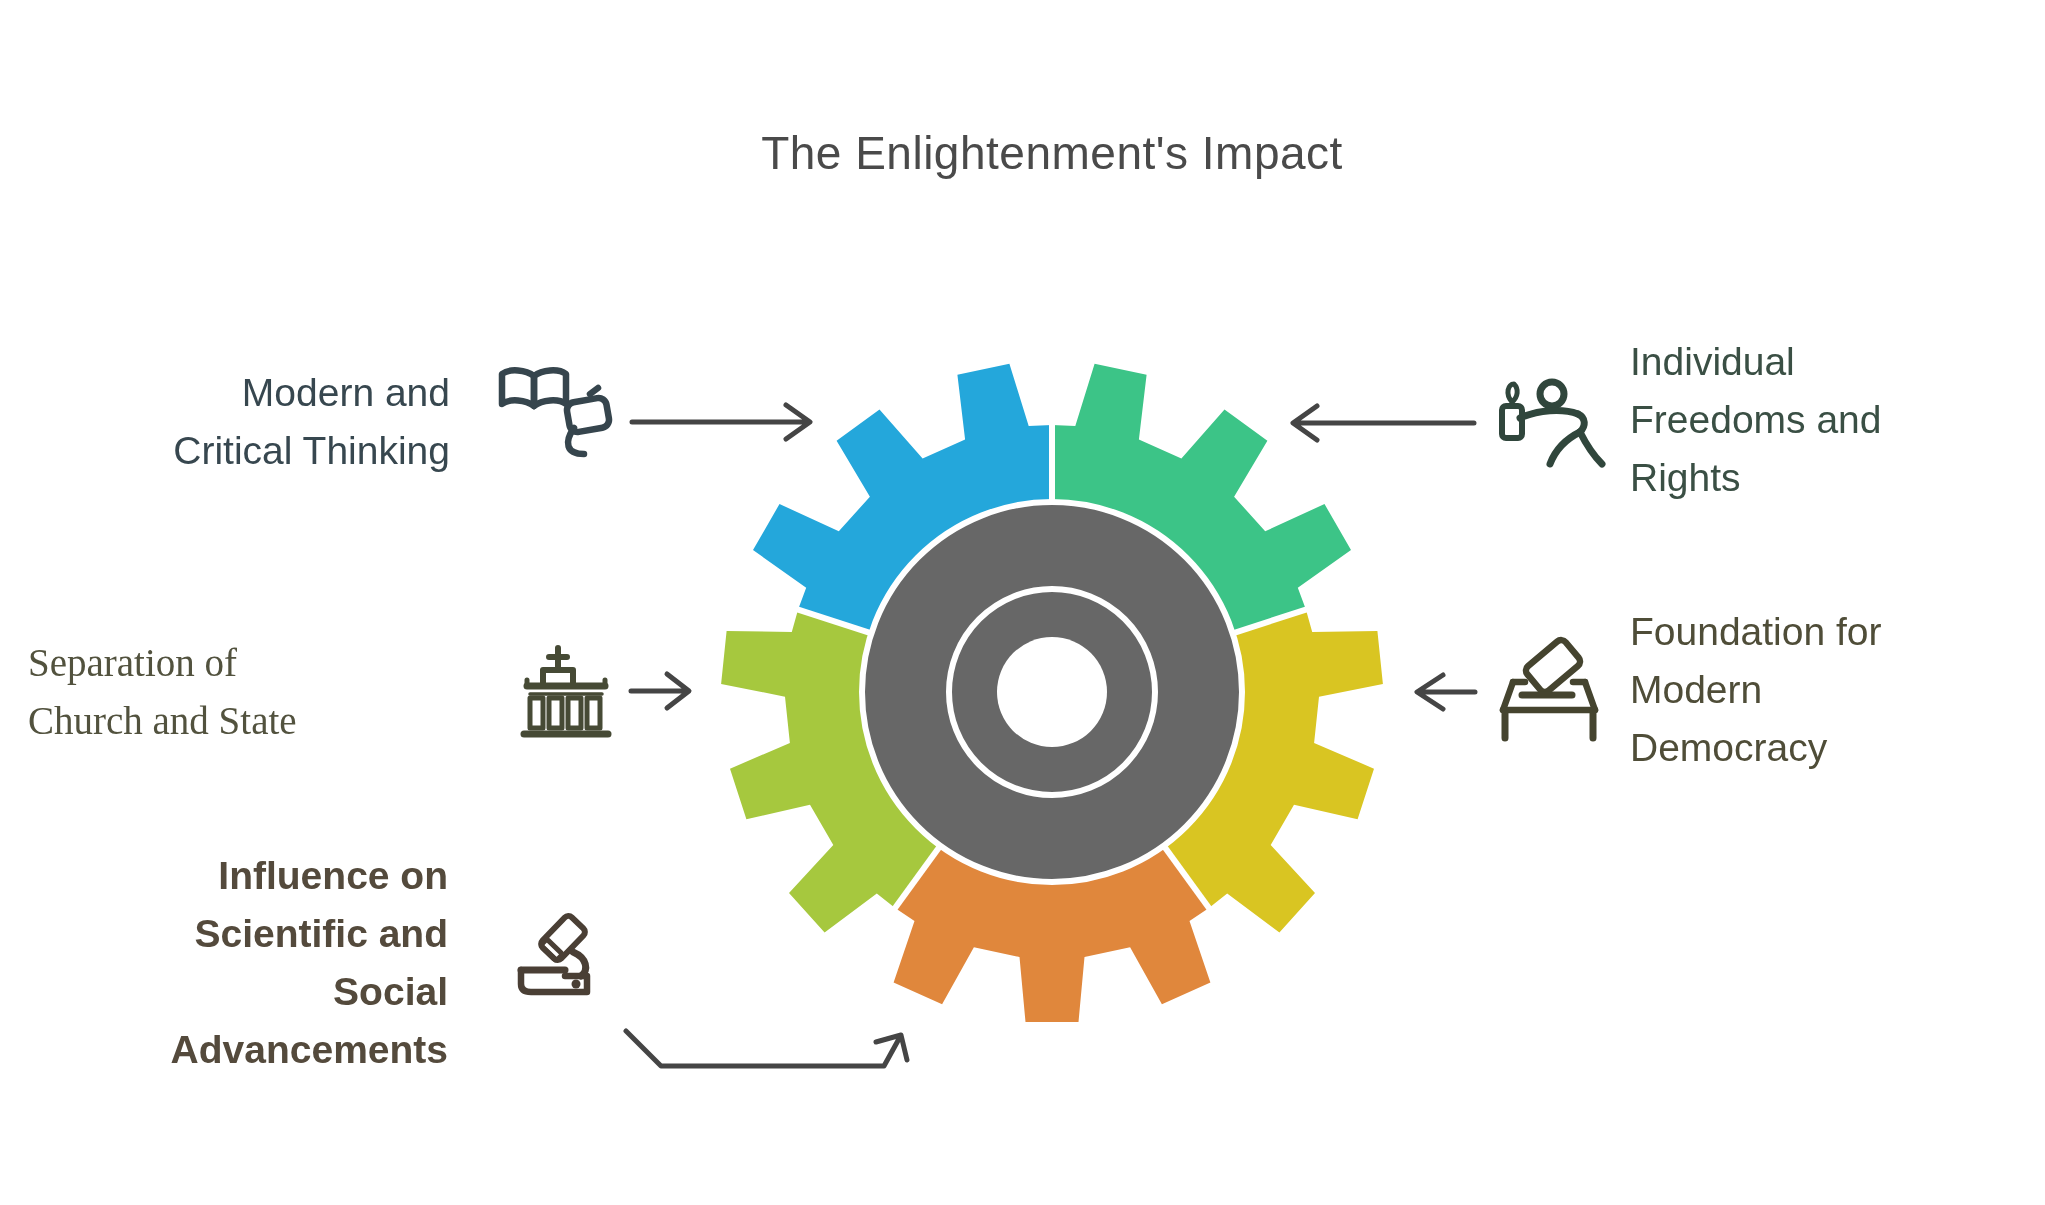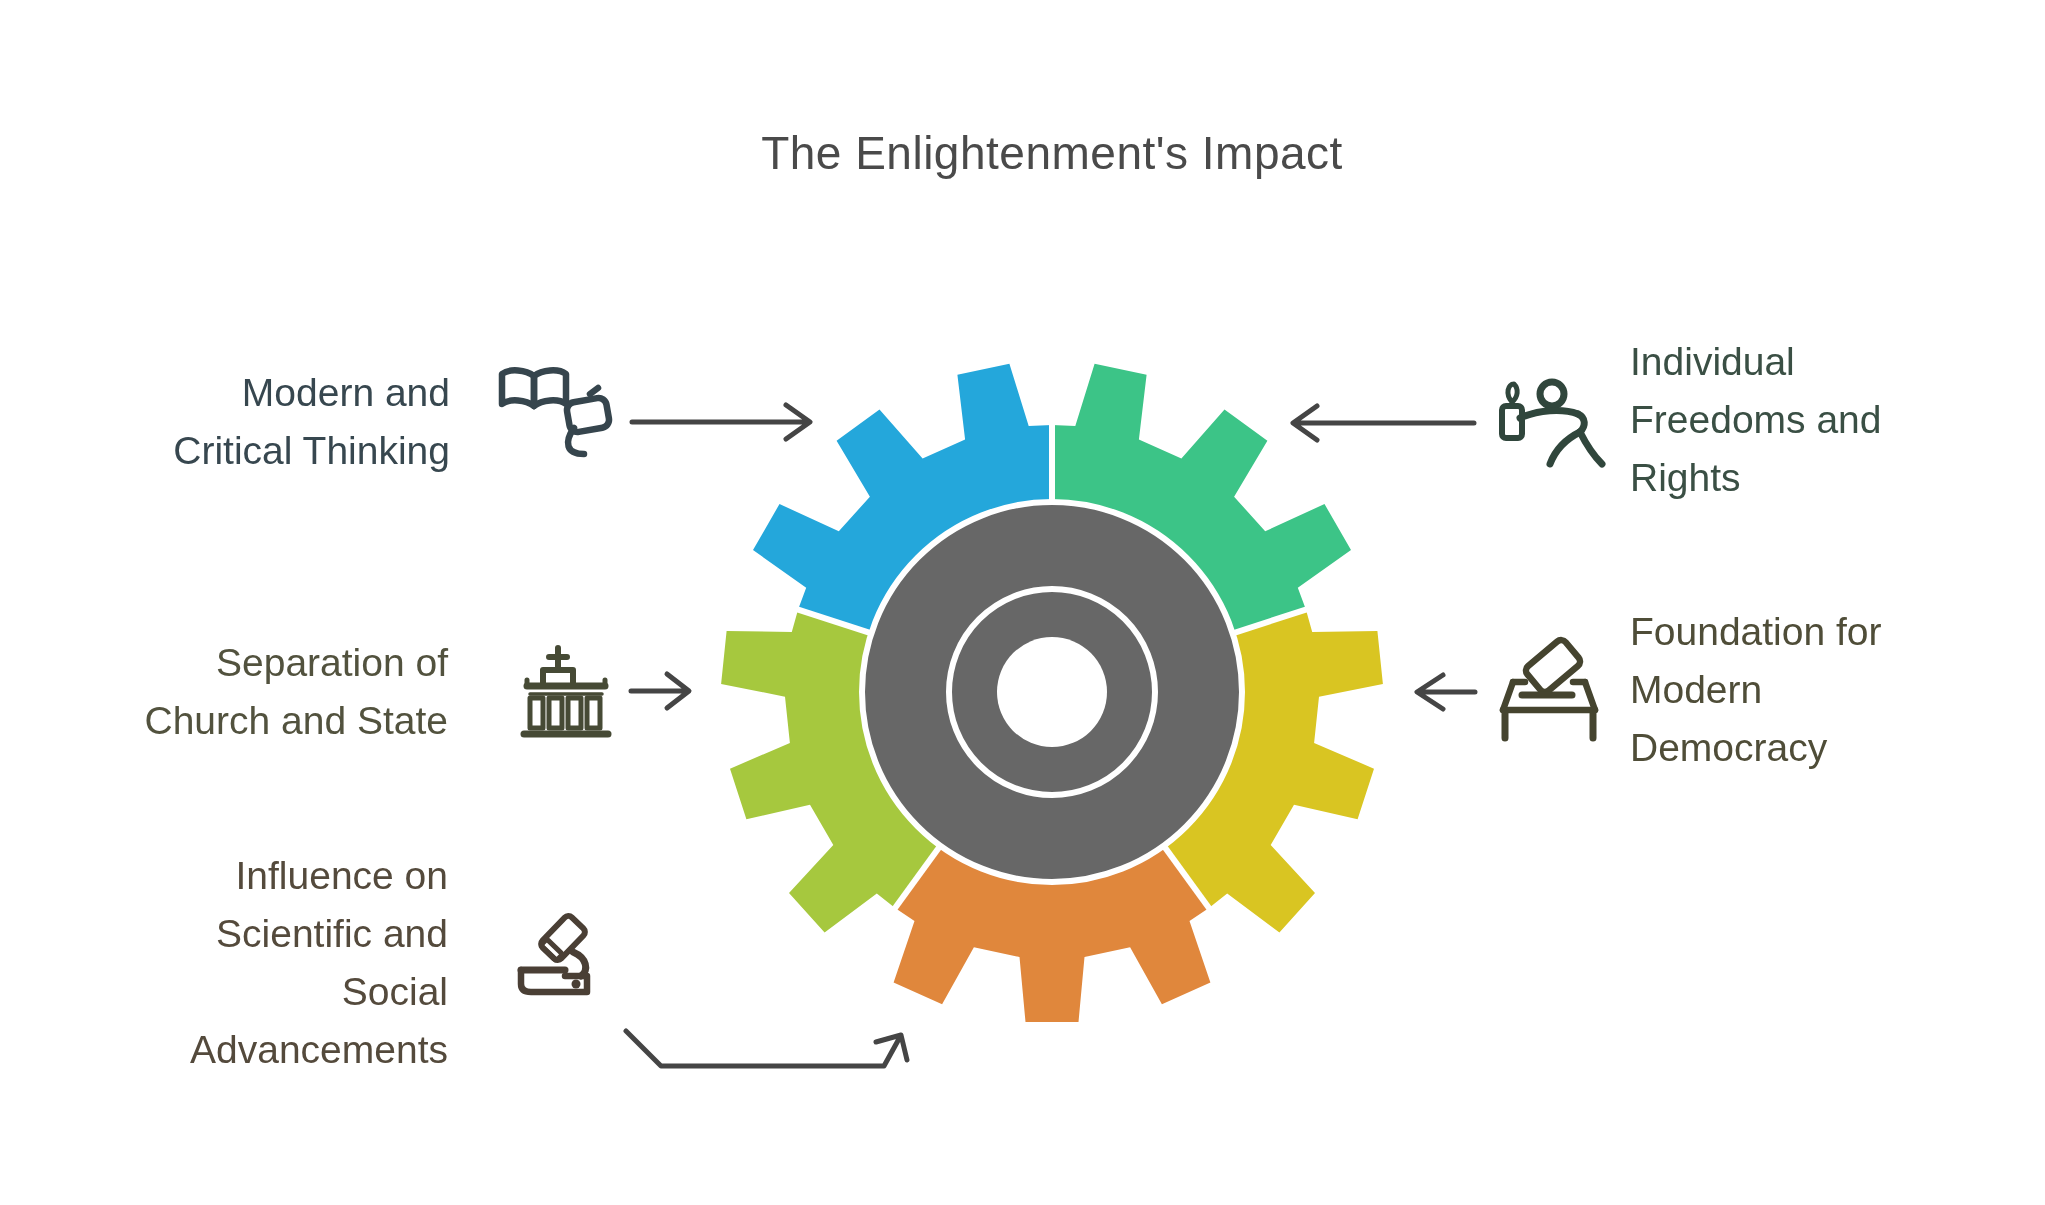--- a/index.html
+++ b/index.html
@@ -3,22 +3,22 @@
 <meta charset="utf-8">
 <style>
   html,body{margin:0;padding:0;background:#ffffff;}
   .canvas{position:relative;width:2045px;height:1205px;background:#ffffff;overflow:hidden;
           font-family:"Liberation Sans",sans-serif;}
   #diagram-svg{position:absolute;left:0;top:0;}
   .page-title{position:absolute;left:552px;top:126px;width:1000px;text-align:center;
               font-size:46px;letter-spacing:0.5px;}
   .label{position:absolute;font-size:39px;line-height:58px;white-space:pre-line;}
   #label-reason    {left:30px;  top:364px; width:420px; text-align:right;}
-  #label-church    {left:28px;  top:634px; width:420px; text-align:right;}
-  #label-science   {left:28px;  top:847px; width:420px; text-align:right;}
+  #label-church    {left:28px;  top:634px; width:420px; text-align:left;font-family:Liberation Serif, serif;}
+  #label-science   {left:28px;  top:847px; width:420px; text-align:right;font-weight:bold;}
   #label-freedoms  {left:1630px;top:333px; width:440px; text-align:left;}
   #label-democracy {left:1630px;top:603px; width:440px; text-align:left;}
   .icon{fill:none;stroke-linecap:round;stroke-linejoin:round;}
   .arrow{fill:none;stroke-width:5;stroke-linecap:round;stroke-linejoin:round;}
 </style>
 </head>
 <body>
 
 <div class="canvas">
 

